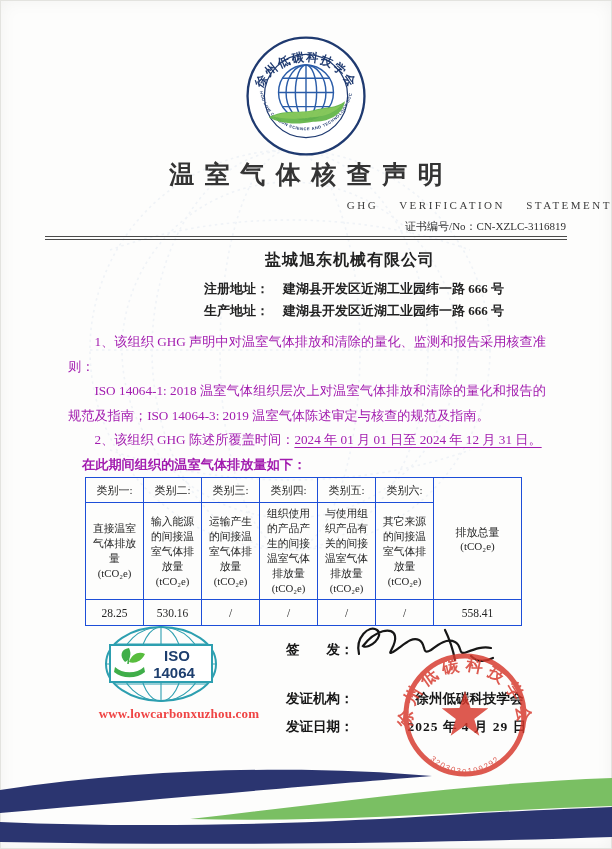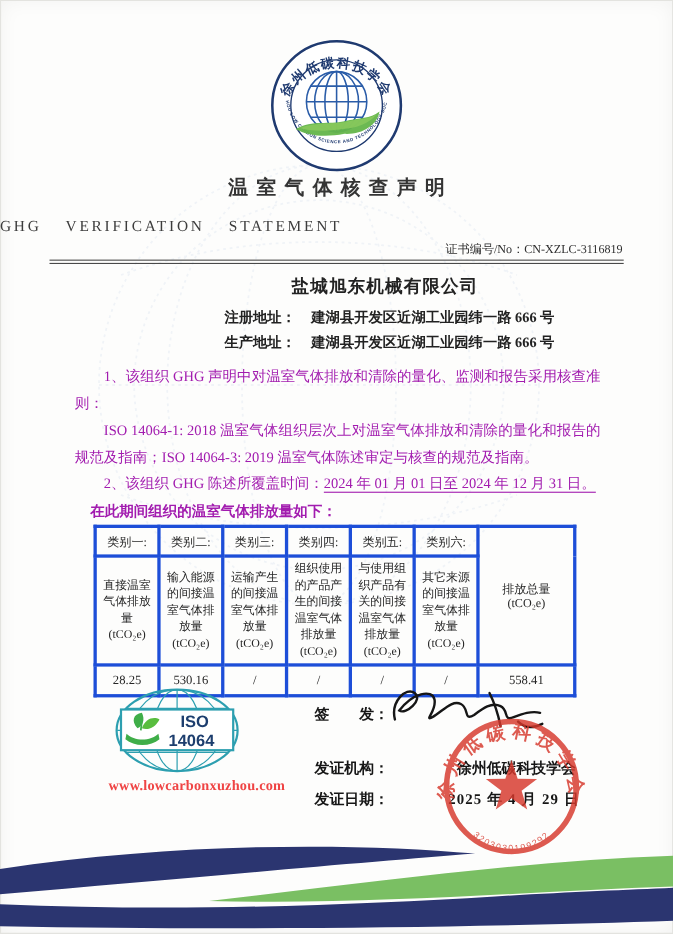--- a/index.html
+++ b/index.html
@@ -8,44 +8,44 @@
     background:#fdfdfc;overflow:hidden;
     font-family:"Liberation Serif","DejaVu Serif",serif;color:#1d1d1d;
     box-shadow:inset 0 0 0 1px #e3e3df, inset 0 0 18px rgba(0,0,0,0.05);
   }
   .abs{position:absolute;}
   
   .watermark{left:70px;top:130px;z-index:1;opacity:.5;}
   
   .badge{left:244px;top:34px;width:124px;height:124px;z-index:2;}
   
-  .title-zh{left:0;top:158px;width:612px;text-align:center;font-size:18px;font-weight:bold;
+  .title-zh{left:0;top:158px;width:612px;text-align:center;font-size:25px;font-weight:bold;
     letter-spacing:.42em;text-indent:.42em;color:#343434;z-index:2;}
-  .title-en{left:0;top:199px;width:612px;text-align:left;font-size:14px;color:#3c3c3c;
+  .title-en{left:0;top:199px;width:612px;text-align:right;font-size:11px;color:#3c3c3c;
     letter-spacing:2.5px;word-spacing:16px;z-index:2;}
   .cert-line{left:0;top:219px;width:566px;text-align:right;font-size:11px;color:#2e2e2e;z-index:2;}
   .dbl-rule{left:45px;top:236px;width:522px;height:2px;border-top:1.4px solid #4a4a4a;
     border-bottom:1.4px solid #4a4a4a;z-index:2;}
   
   .company{left:0;top:250px;width:612px;text-align:center;font-size:16px;font-weight:bold;
     letter-spacing:1px;color:#222;z-index:2;padding-left:44px;}
   .addr1{top:280px;}
   .addr2{top:302px;}
   .addr{left:0;width:612px;text-align:center;font-size:13px;font-weight:bold;color:#222;z-index:2;margin-left:48px;}
   .addr .lbl{margin-right:14px;}
   
   .paras{left:68px;top:330px;width:478px;z-index:2;font-size:13.2px;line-height:24.5px;
     text-align:justify;color:#a21caf;}
   .paras p{margin:0;text-indent:2em;}
   .paras p.noindent{text-indent:0;margin-left:14px;font-weight:bold;}
   .paras u{text-underline-offset:3px;}
   
   .gtable{left:85px;top:477px;z-index:2;border-collapse:collapse;table-layout:fixed;
     font-size:10.8px;color:#252525;text-align:center;}
-  .gtable td{border:3px solid #1d4ed8;padding:2px 2px;vertical-align:middle;}
+  .gtable td{border:1px solid #1d4ed8;padding:2px 2px;vertical-align:middle;}
   .gtable{border:1.5px solid #3c3c3c;}
   .gtable .hd td{height:20px;font-size:11px;}
   .gtable .desc td{height:92px;line-height:15px;}
   .gtable .vals td{height:21px;font-size:11.5px;}
   .unit{display:block;}
   
   .isologo{left:101px;top:624px;width:120px;height:80px;z-index:2;}
   .website{left:84px;top:706px;width:190px;text-align:center;font-size:13px;font-weight:bold;
     color:#ef4444;z-index:2;letter-spacing:.2px;}
   .f-row{z-index:2;font-size:13.5px;font-weight:bold;color:#161616;}

